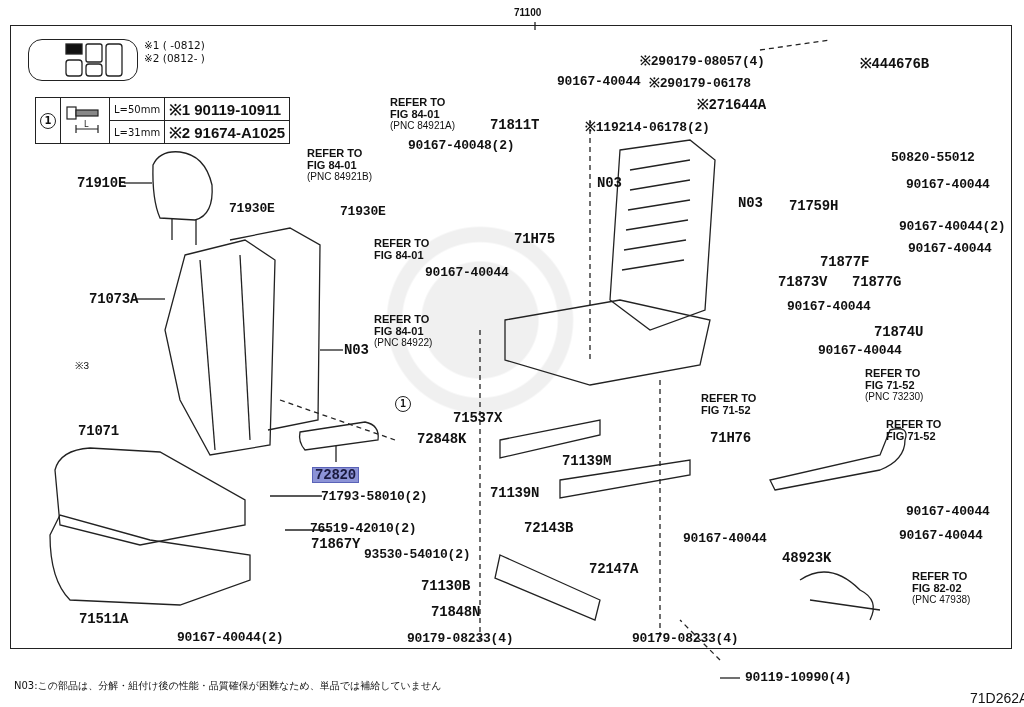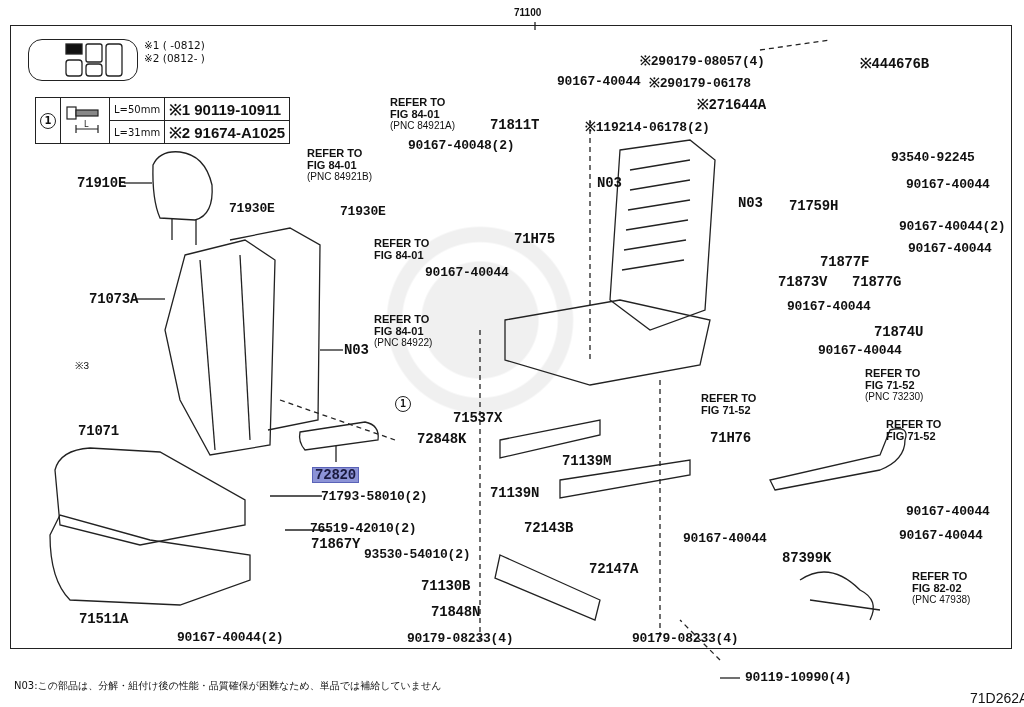--- a/index.html
+++ b/index.html
@@ -159,36 +159,36 @@
 <div class="lbl big" style="left:490px;top:118px">71811T</div>
 <div class="lbl big" style="left:597px;top:176px">N03</div>
 <div class="lbl big" style="left:738px;top:196px">N03</div>
 <div class="lbl big" style="left:514px;top:232px">71H75</div>
 <div class="lbl" style="left:557px;top:75px">90167-40044</div>
 <div class="lbl" style="left:640px;top:55px">※290179-08057(4)</div>
 <div class="lbl" style="left:649px;top:77px">※290179-06178</div>
 <div class="lbl big" style="left:697px;top:98px">※271644A</div>
 <div class="lbl" style="left:585px;top:121px">※119214-06178(2)</div>
 <div class="lbl big" style="left:860px;top:57px">※444676B</div>
-<div class="lbl" style="left:891px;top:151px">93540-92245</div>
+<div class="lbl" style="left:891px;top:151px">50820-55012</div>
 <div class="lbl" style="left:906px;top:178px">90167-40044</div>
 <div class="lbl big" style="left:789px;top:199px">71759H</div>
 <div class="lbl" style="left:899px;top:220px">90167-40044(2)</div>
 <div class="lbl big" style="left:820px;top:255px">71877F</div>
 <div class="lbl" style="left:908px;top:242px">90167-40044</div>
 <div class="lbl big" style="left:852px;top:275px">71877G</div>
 <div class="lbl big" style="left:778px;top:275px">71873V</div>
 <div class="lbl" style="left:787px;top:300px">90167-40044</div>
 <div class="lbl big" style="left:874px;top:325px">71874U</div>
 <div class="lbl" style="left:818px;top:344px">90167-40044</div>
 <div class="lbl big" style="left:710px;top:431px">71H76</div>
 <div class="lbl" style="left:683px;top:532px">90167-40044</div>
 <div class="lbl" style="left:906px;top:505px">90167-40044</div>
 <div class="lbl" style="left:899px;top:529px">90167-40044</div>
-<div class="lbl big" style="left:782px;top:551px">87399K</div>
+<div class="lbl big" style="left:782px;top:551px">48923K</div>
 <div class="lbl" style="left:745px;top:671px">90119-10990(4)</div>
 
 <div class="ref" style="left:390px;top:96px"><div>REFER TO</div><div>FIG 84-01</div><div class="pnc">(PNC 84921A)</div></div>
 <div class="ref" style="left:307px;top:147px"><div>REFER TO</div><div>FIG 84-01</div><div class="pnc">(PNC 84921B)</div></div>
 <div class="ref" style="left:374px;top:237px"><div>REFER TO</div><div>FIG 84-01</div></div>
 <div class="ref" style="left:374px;top:313px"><div>REFER TO</div><div>FIG 84-01</div><div class="pnc">(PNC 84922)</div></div>
 <div class="ref" style="left:865px;top:367px"><div>REFER TO</div><div>FIG 71-52</div><div class="pnc">(PNC 73230)</div></div>
 <div class="ref" style="left:701px;top:392px"><div>REFER TO</div><div>FIG 71-52</div></div>
 <div class="ref" style="left:886px;top:418px"><div>REFER TO</div><div>FIG 71-52</div></div>
 <div class="ref" style="left:912px;top:570px"><div>REFER TO</div><div>FIG 82-02</div><div class="pnc">(PNC 47938)</div></div>

